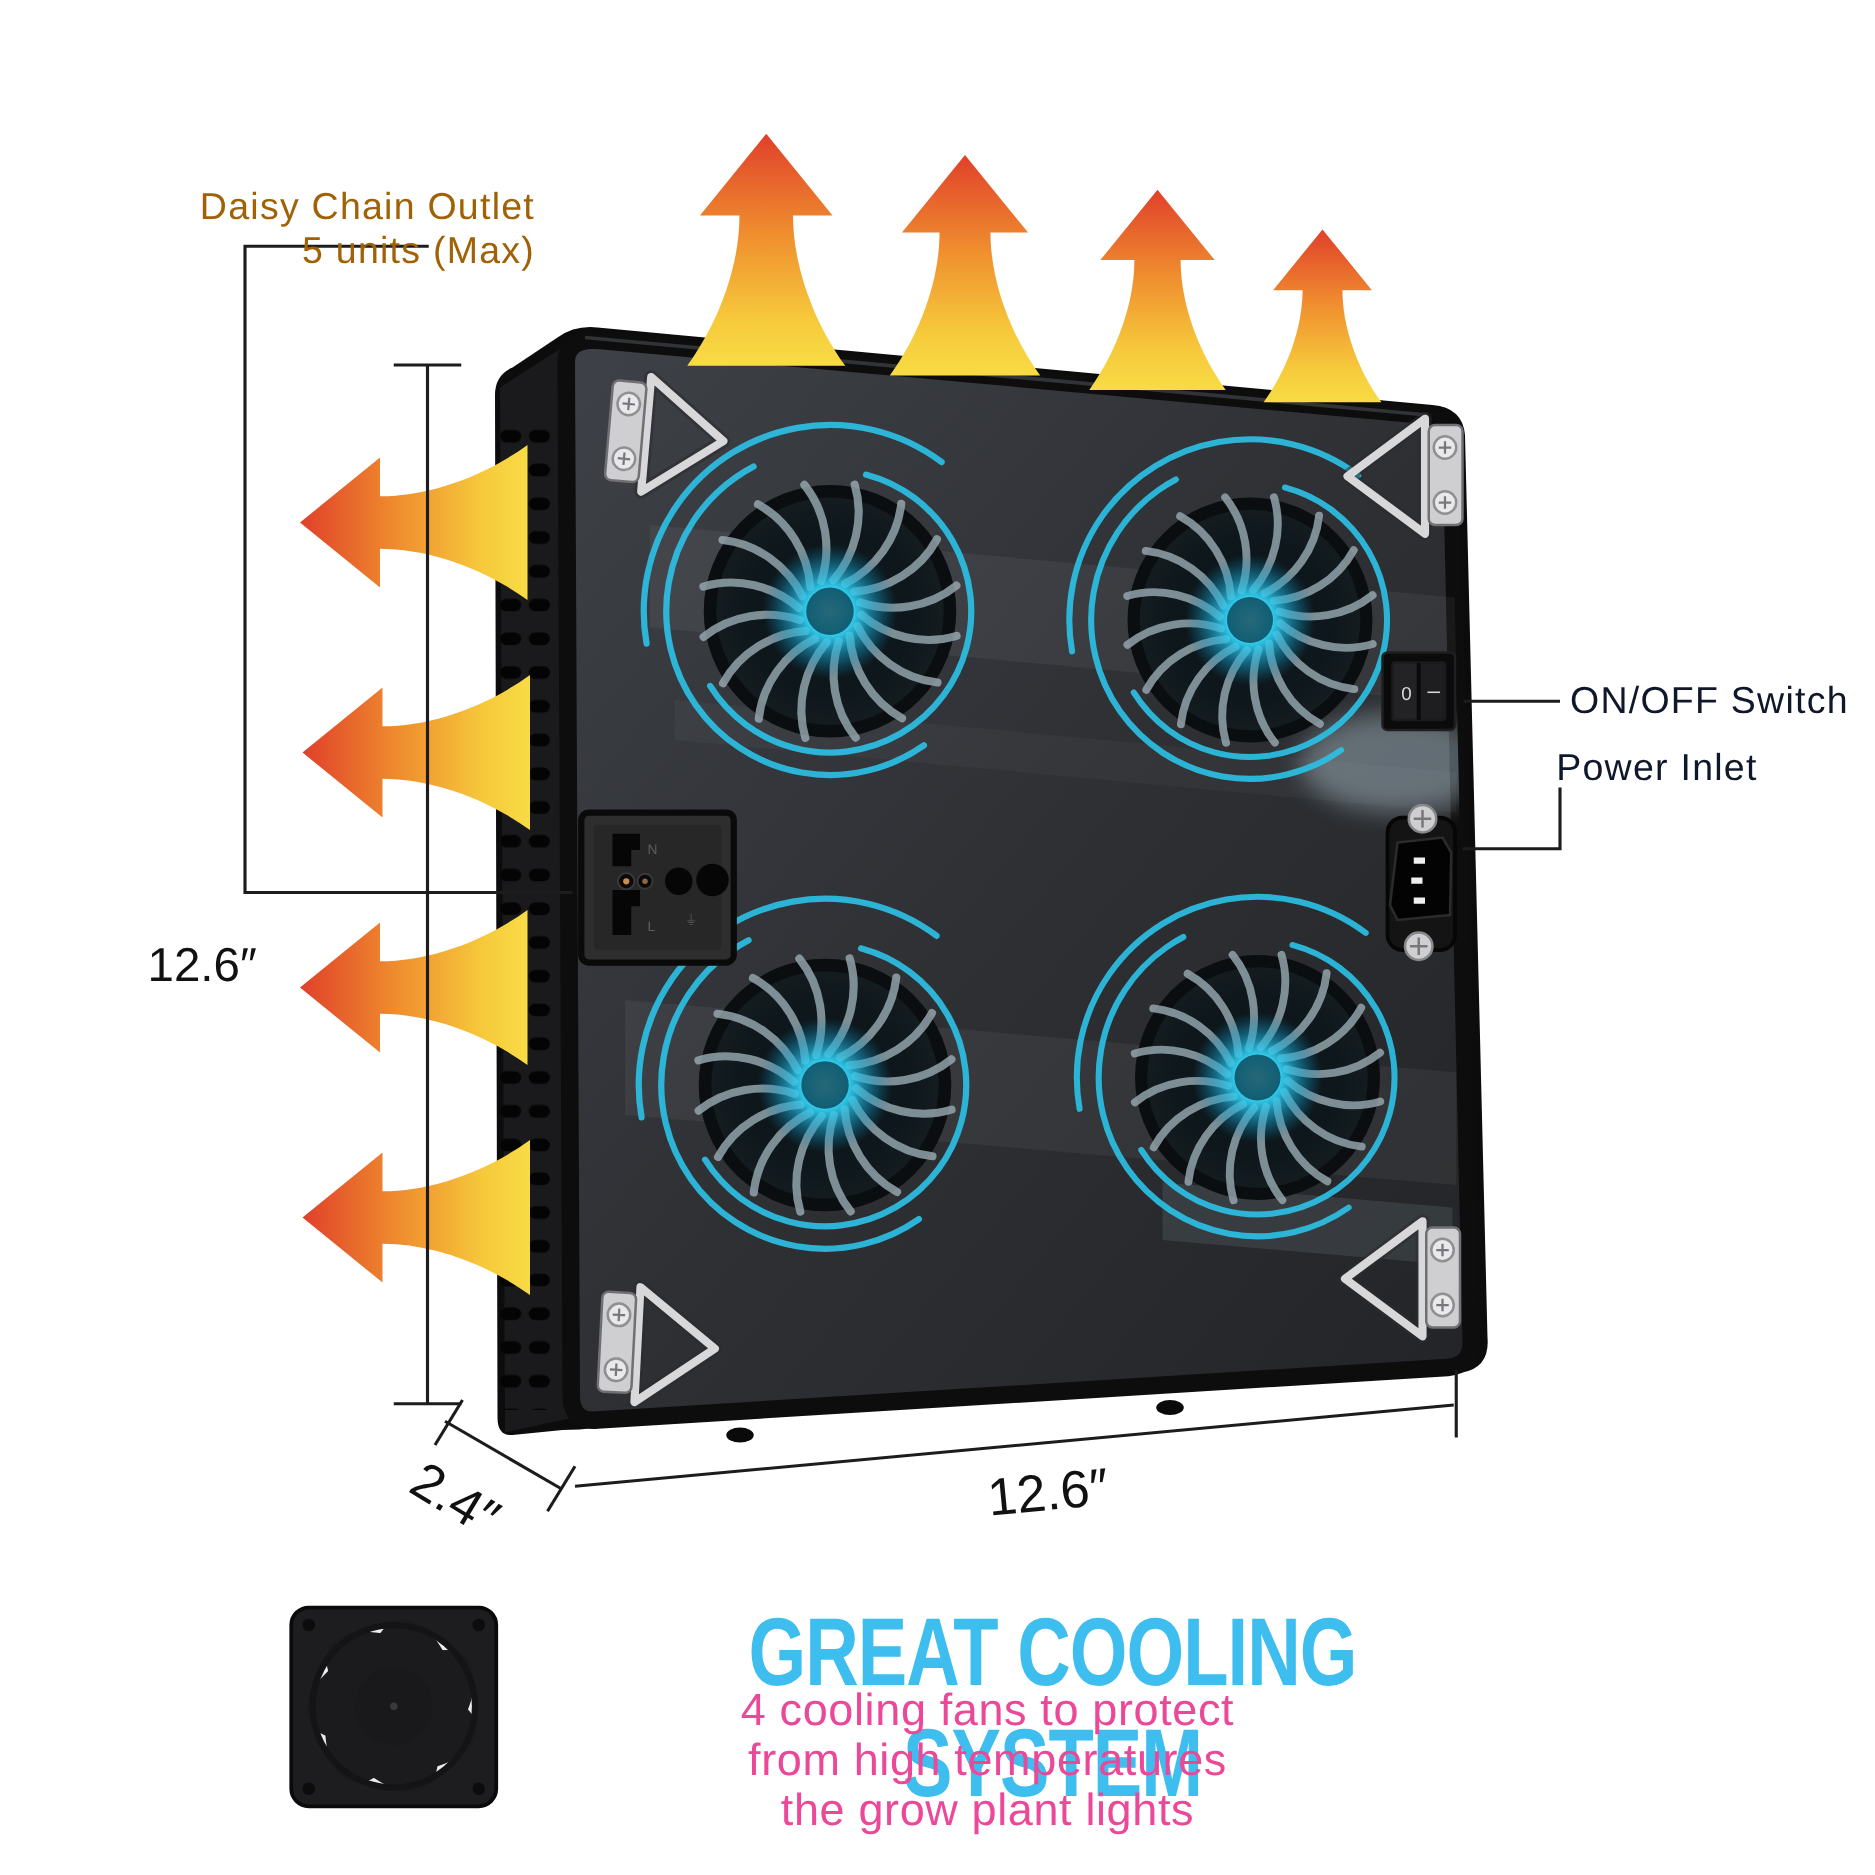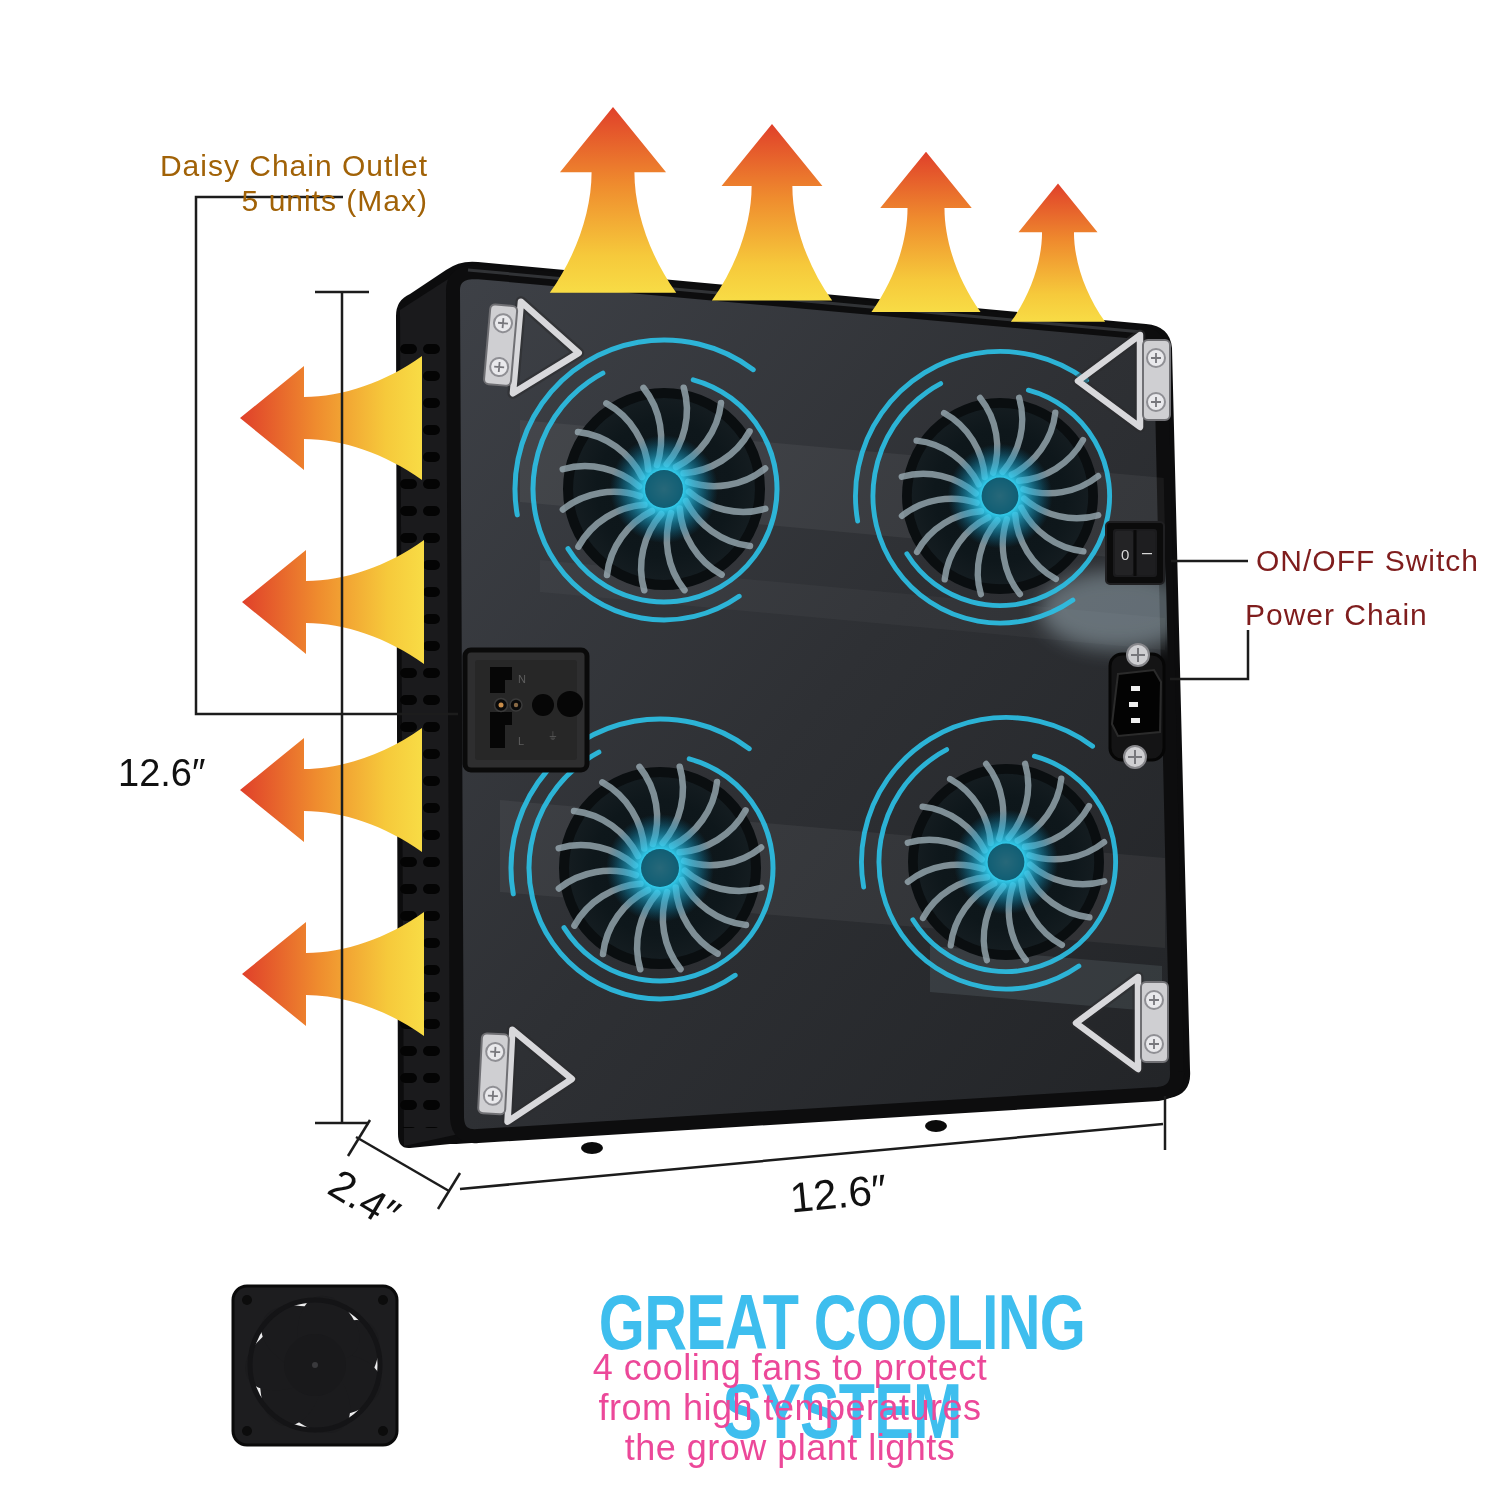--- a/index.html
+++ b/index.html
@@ -1,20 +1,20 @@
 <!DOCTYPE html>
 <html><head>
 <meta charset="utf-8">
 <style>
   html,body{margin:0;padding:0;background:#ffffff;}
   .stage{position:relative;width:1500px;height:1500px;background:#ffffff;overflow:hidden;
          font-family:"Liberation Sans",sans-serif;color:#1a1a1a;}
   .scene{position:absolute;left:0;top:0;width:1500px;height:1500px;}
   .lbl{position:absolute;white-space:nowrap;color:#1a1a1a;}
-  .callout-label{font-size:30px;letter-spacing:1px;color:#7f1d1d;}
+  .callout-label{font-size:30px;letter-spacing:1px;color:#0f172a;}
   .dim-label{font-size:38px;color:#111;}
   .daisy-wrap{position:absolute;left:150px;top:148px;width:278px;text-align:right;
               font-size:30px;letter-spacing:1px;line-height:35px;color:#a16207;}
   .title{position:absolute;left:372px;top:1278px;width:940px;text-align:center;
          font-size:77px;font-weight:bold;letter-spacing:-1px;
          transform:scaleX(0.77);transform-origin:50% 50%;}
   .subtext{position:absolute;left:440px;top:1348px;width:700px;text-align:center;
            font-size:36px;line-height:40px;color:#ec4899;letter-spacing:0.5px;}
 </style>
 </head>
@@ -224,21 +224,21 @@
     <circle cx="82" cy="79" r="65" fill="none" stroke="#141416" stroke-width="5"></circle>
   </g>
 </svg>
 
 <div class="daisy-wrap">
   <div>Daisy Chain Outlet</div>
   <div>5 units (Max)</div>
 </div>
 
 <div class="lbl callout-label" style="left:1256px;top:544px;">ON/OFF Switch</div>
-<div class="lbl callout-label" style="left:1245px;top:598px;">Power Chain</div>
+<div class="lbl callout-label" style="left:1245px;top:598px;">Power Inlet</div>
 
 <div class="lbl dim-label" style="left:118px;top:752px;">12.6″</div>
 <div class="lbl dim-label" style="left:345px;top:1160px;font-size:42px;transform:rotate(31deg);transform-origin:0 0;">2.4″</div>
 <div class="lbl dim-label" style="left:790px;top:1170px;font-size:42px;transform:rotate(-5.5deg);">12.6″</div>
 
 <div class="title" style="color:#3EBEEE;">GREAT COOLING SYSTEM</div>
 <div class="subtext">
   <div>4 cooling fans to protect</div>
   <div>from high temperatures</div>
   <div>the grow plant lights</div>

